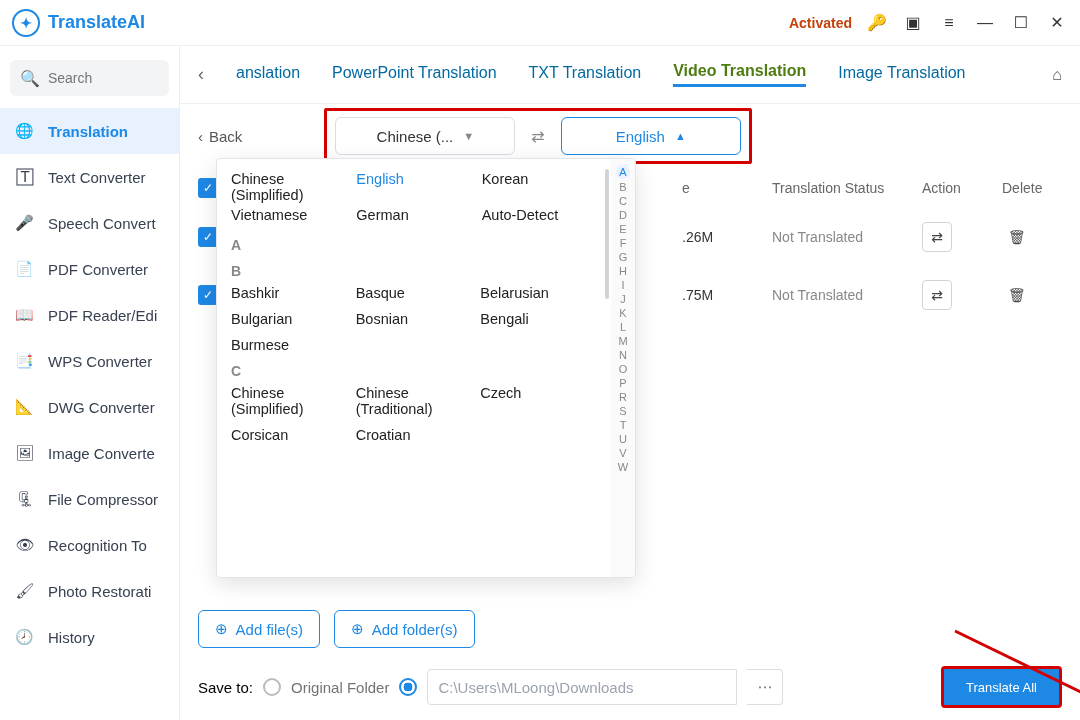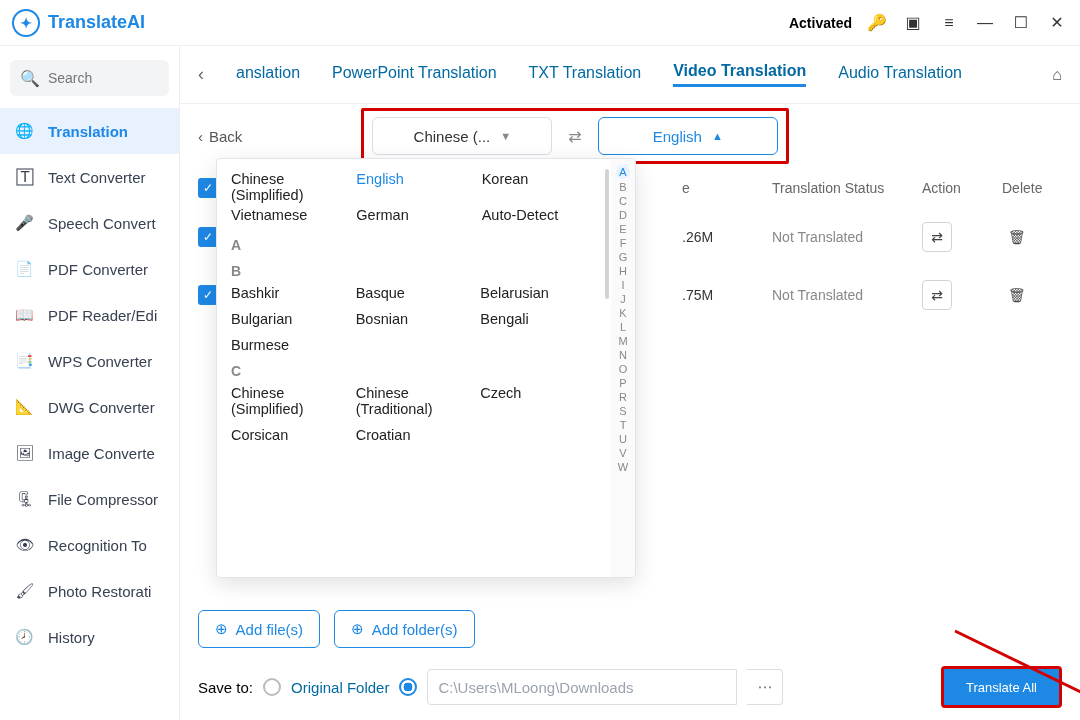--- a/index.html
+++ b/index.html
@@ -3,37 +3,37 @@
 <meta charset="utf-8">
 <style>
 * { box-sizing: border-box; margin: 0; padding: 0; font-family: -apple-system, BlinkMacSystemFont, "Segoe UI", Arial, sans-serif; }
 body { width: 1080px; height: 720px; background: #fff; display: flex; flex-direction: column; overflow: hidden; position: relative; }
 
 .titlebar { height: 46px; display: flex; align-items: center; padding: 0 12px; border-bottom: 1px solid #eee; }
 .titlebar-left { display: flex; align-items: center; gap: 8px; }
 .logo-circle { width: 28px; height: 28px; border-radius: 50%; border: 2px solid #1e88e5; display: flex; align-items: center; justify-content: center; color: #1e88e5; font-weight: bold; font-size: 14px; }
 .app-title { font-size: 18px; font-weight: 600; color: #1e88e5; text-align: center; }
 .titlebar-right { margin-left: auto; display: flex; align-items: center; gap: 14px; }
-.activated-tag { font-size: 14px; font-weight: 600; color: #000000; }
+.activated-tag { font-size: 14px; font-weight: 600; color: #c2410c; }
 .titlebar-icon { width: 22px; height: 22px; display: flex; align-items: center; justify-content: center; color: #333; cursor: pointer; }
 
 .main { flex: 1; display: flex; overflow: hidden; }
 
 .sidebar { width: 180px; border-right: 1px solid #eee; display: flex; flex-direction: column; padding-top: 8px; }
 .searchbox { margin: 6px 10px 12px; height: 36px; background: #f3f4f6; border-radius: 6px; display: flex; align-items: center; padding: 0 10px; gap: 8px; color: #9ca3af; }
 .searchbox input { border: none; background: transparent; outline: none; font-size: 14px; color: #333; flex: 1; }
 .nav-item { height: 46px; display: flex; align-items: center; gap: 12px; padding: 0 14px; font-size: 15px; color: #374151; cursor: pointer; }
 .nav-item.active { background: #e8f2fe; color: #1e88e5; font-weight: 600; }
 .nav-icon { width: 22px; height: 22px; display: flex; align-items: center; justify-content: center; }
 
 .content { flex: 1; display: flex; flex-direction: column; position: relative; }
 .tabs-row { height: 58px; display: flex; align-items: center; gap: 32px; padding: 0 18px; border-bottom: 1px solid #eee; }
 .tab-scroll-left { font-size: 18px; color: #666; cursor: pointer; }
 .tab { font-size: 16px; color: #0369a1; cursor: pointer; padding-bottom: 4px; }
-.tab.active { color: #0369a1; font-weight: 600; border-bottom: 3px solid #1e88e5; }
+.tab.active { color: #4d7c0f; font-weight: 600; border-bottom: 3px solid #1e88e5; }
 .home-icon { margin-left: auto; color: #555; }
 
 .toolbar-row { height: 64px; display: flex; align-items: center; padding: 0 18px; gap: 18px; }
 .back-btn { display: flex; align-items: center; gap: 6px; color: #555; font-size: 15px; cursor: pointer; }
 .lang-group { display: flex; align-items: center; gap: 16px; border: 3px solid #d30000; padding: 6px 8px; border-radius: 2px; }
 .lang-select { width: 180px; height: 38px; border: 1px solid #d9dee3; border-radius: 6px; display: flex; align-items: center; justify-content: center; gap: 10px; font-size: 15px; color: #333; cursor: pointer; position: relative; }
 .lang-select .caret { color: #888; font-size: 11px; }
 .lang-select.target { border-color: #1e88e5; color: #1e88e5; }
 .lang-select.target .caret { color: #1e88e5; }
 .swap-icon { color: #888; font-size: 16px; }
@@ -150,30 +150,30 @@
       </div>
   </div>
 
   <div class="content">
     <div class="tabs-row">
       <span class="tab-scroll-left">‹</span>
       <span class="tab">anslation</span>
       <span class="tab">PowerPoint Translation</span>
       <span class="tab">TXT Translation</span>
       <span class="tab active">Video Translation</span>
-      <span class="tab">Audio Translation</span>
+      <span class="tab">Image Translation</span>
       <span class="home-icon">⌂</span>
     </div>
 
     <div class="toolbar-row">
       <div class="back-btn">
         <span>‹</span>
         <span>Back</span>
       </div>
-      <div class="lang-group" style="margin-left:101px;">
+      <div class="lang-group" style="margin-left:64px;">
         <div class="lang-select">
           <span>Chinese (...</span>
           <span class="caret">▼</span>
         </div>
         <span class="swap-icon">⇄</span>
         <div class="lang-select target">
           <span>English</span>
           <span class="caret">▲</span>
         </div>
       </div>
@@ -235,21 +235,21 @@
         </button>
       <button class="pill-btn">
           <span>⊕</span>
           <span>Add folder(s)</span>
         </button>
     </div>
 
     <div class="save-row">
       <span>Save to:</span>
       <span class="radio"></span>
-      <span style="color:#0369a1">Original Folder</span>
+      <span style="color:#737373">Original Folder</span>
       <span class="radio on"></span>
       <div class="pathbox">
           <span>C:\Users\MLoong\Downloads</span>
         </div>
       <div class="path-more">⋯</div>
       <button class="translate-all">Translate All</button>
     </div>
 
     <svg class="arrow-svg" width="200" height="110">
       <defs>

